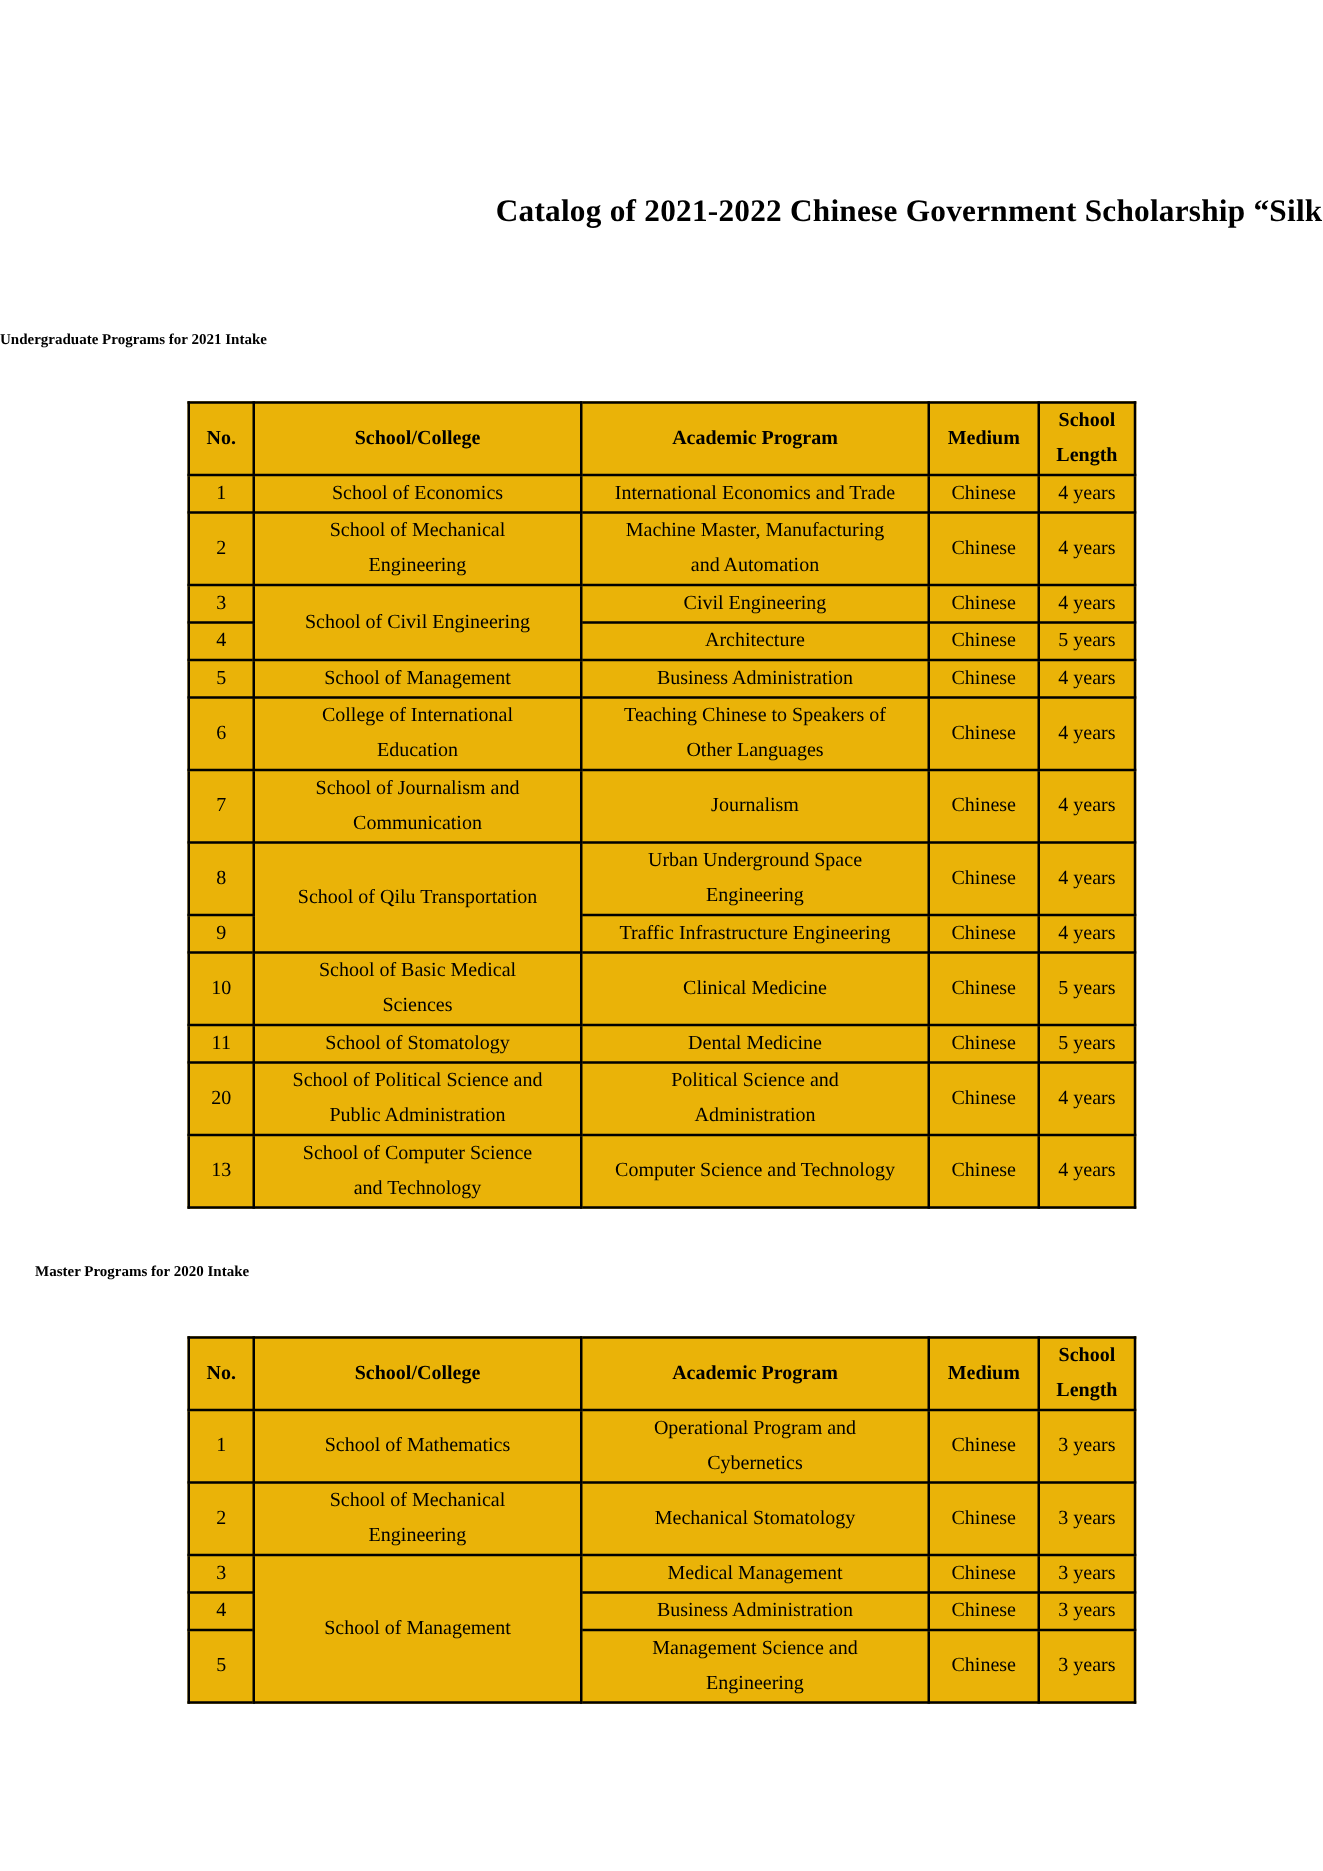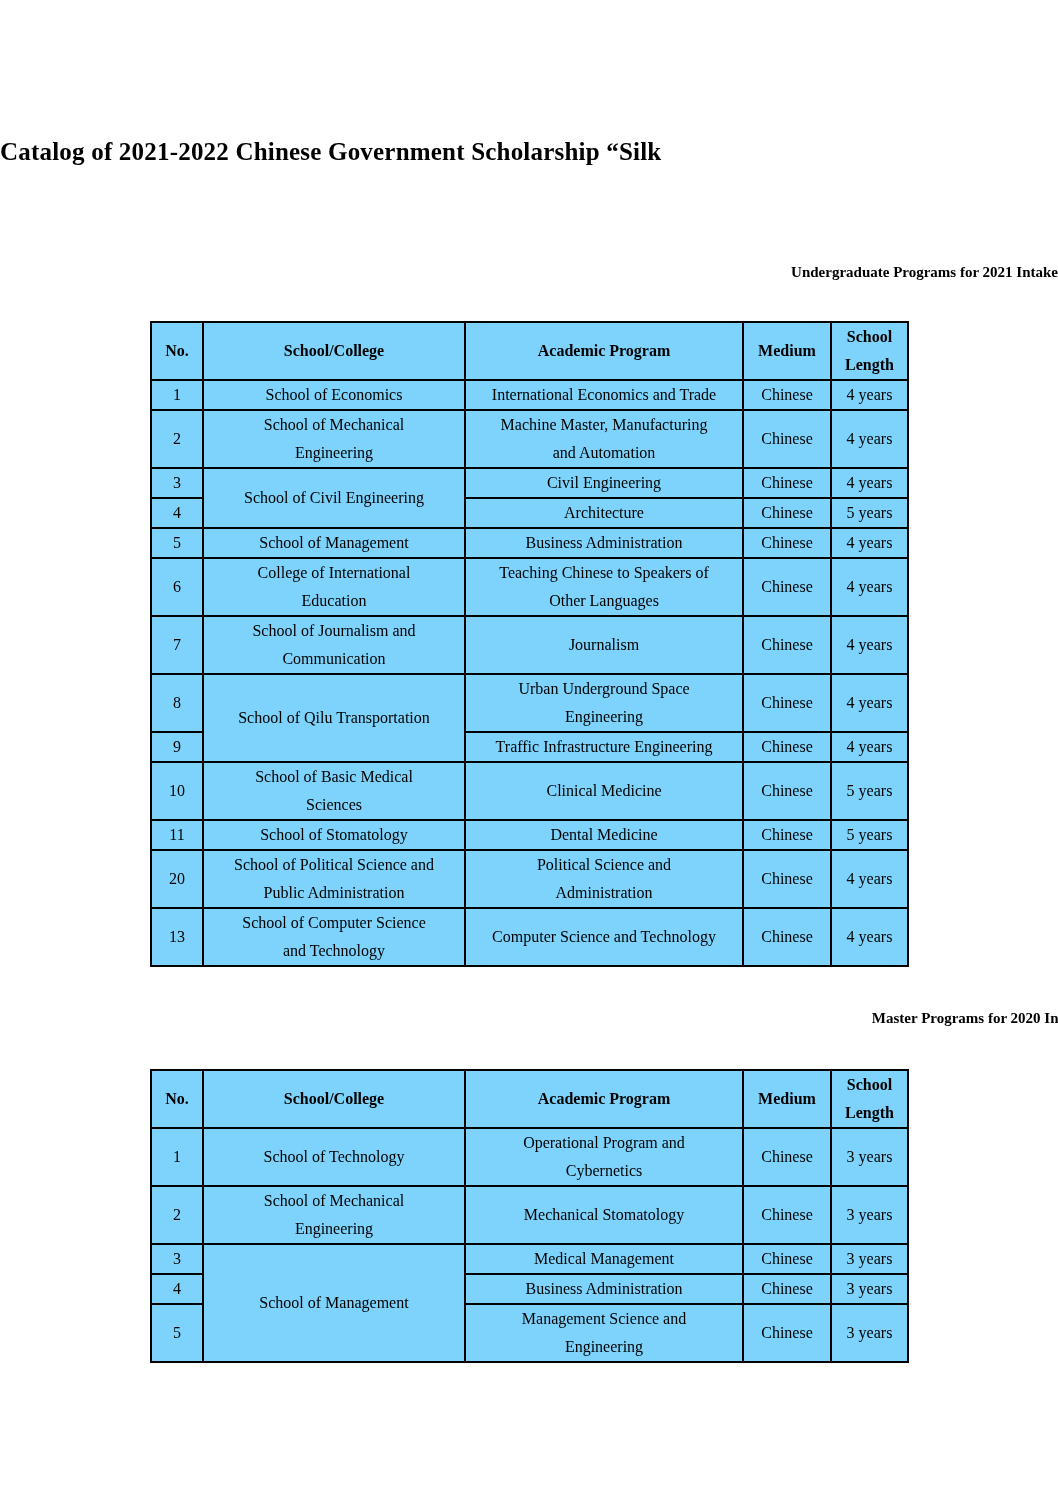--- a/index.html
+++ b/index.html
@@ -15,47 +15,47 @@
     color: #000000;
     overflow: hidden;
   }
   .page {
     position: absolute;
     inset: 0;
     background: #ffffff;
   }
   .doc-title {
     position: absolute;
-    top: 124px;
+    top: 142px;
     left: 0;
     width: 100%;
-    text-align: left;
+    text-align: right;
     font-size: 25px;
     font-weight: bold;
     line-height: 56px;
     letter-spacing: 0.2px;
   }
   .section-heading {
     position: absolute;
     left: 0;
     width: 100%;
-    text-align: right;
-    font-size: 15px;
+    text-align: left;
+    font-size: 12px;
     font-weight: bold;
     margin: 0;
   }
   .heading-1 { top: 264px; }
   .heading-2 { top: 1010px; margin-left: 28px; }
   table.catalog-table {
     position: absolute;
     left: 150px;
     width: 757px;
     border-collapse: collapse;
     table-layout: fixed;
-    background: #7dd3fc;
+    background: #eab308;
   }
   table.table-0 { top: 321px; }
   table.table-1 { top: 1069px; }
   .catalog-table th,
   .catalog-table td {
     border: 2px solid #000000;
     text-align: center;
     vertical-align: middle;
     font-size: 16px;
     line-height: 28px;
@@ -220,21 +220,21 @@
           <th>School/College</th>
           <th>Academic Program</th>
           <th>Medium</th>
           <th>School
 Length</th>
         </tr>
       </thead>
       <tbody>
         <tr>
           <td>1</td>
-          <td>School of Technology</td>
+          <td>School of Mathematics</td>
           <td>Operational Program and
 Cybernetics</td>
           <td>Chinese</td>
           <td>3 years</td>
         </tr>
         <tr>
           <td>2</td>
           <td>School of Mechanical
 Engineering</td>
           <td>Mechanical Stomatology</td>

